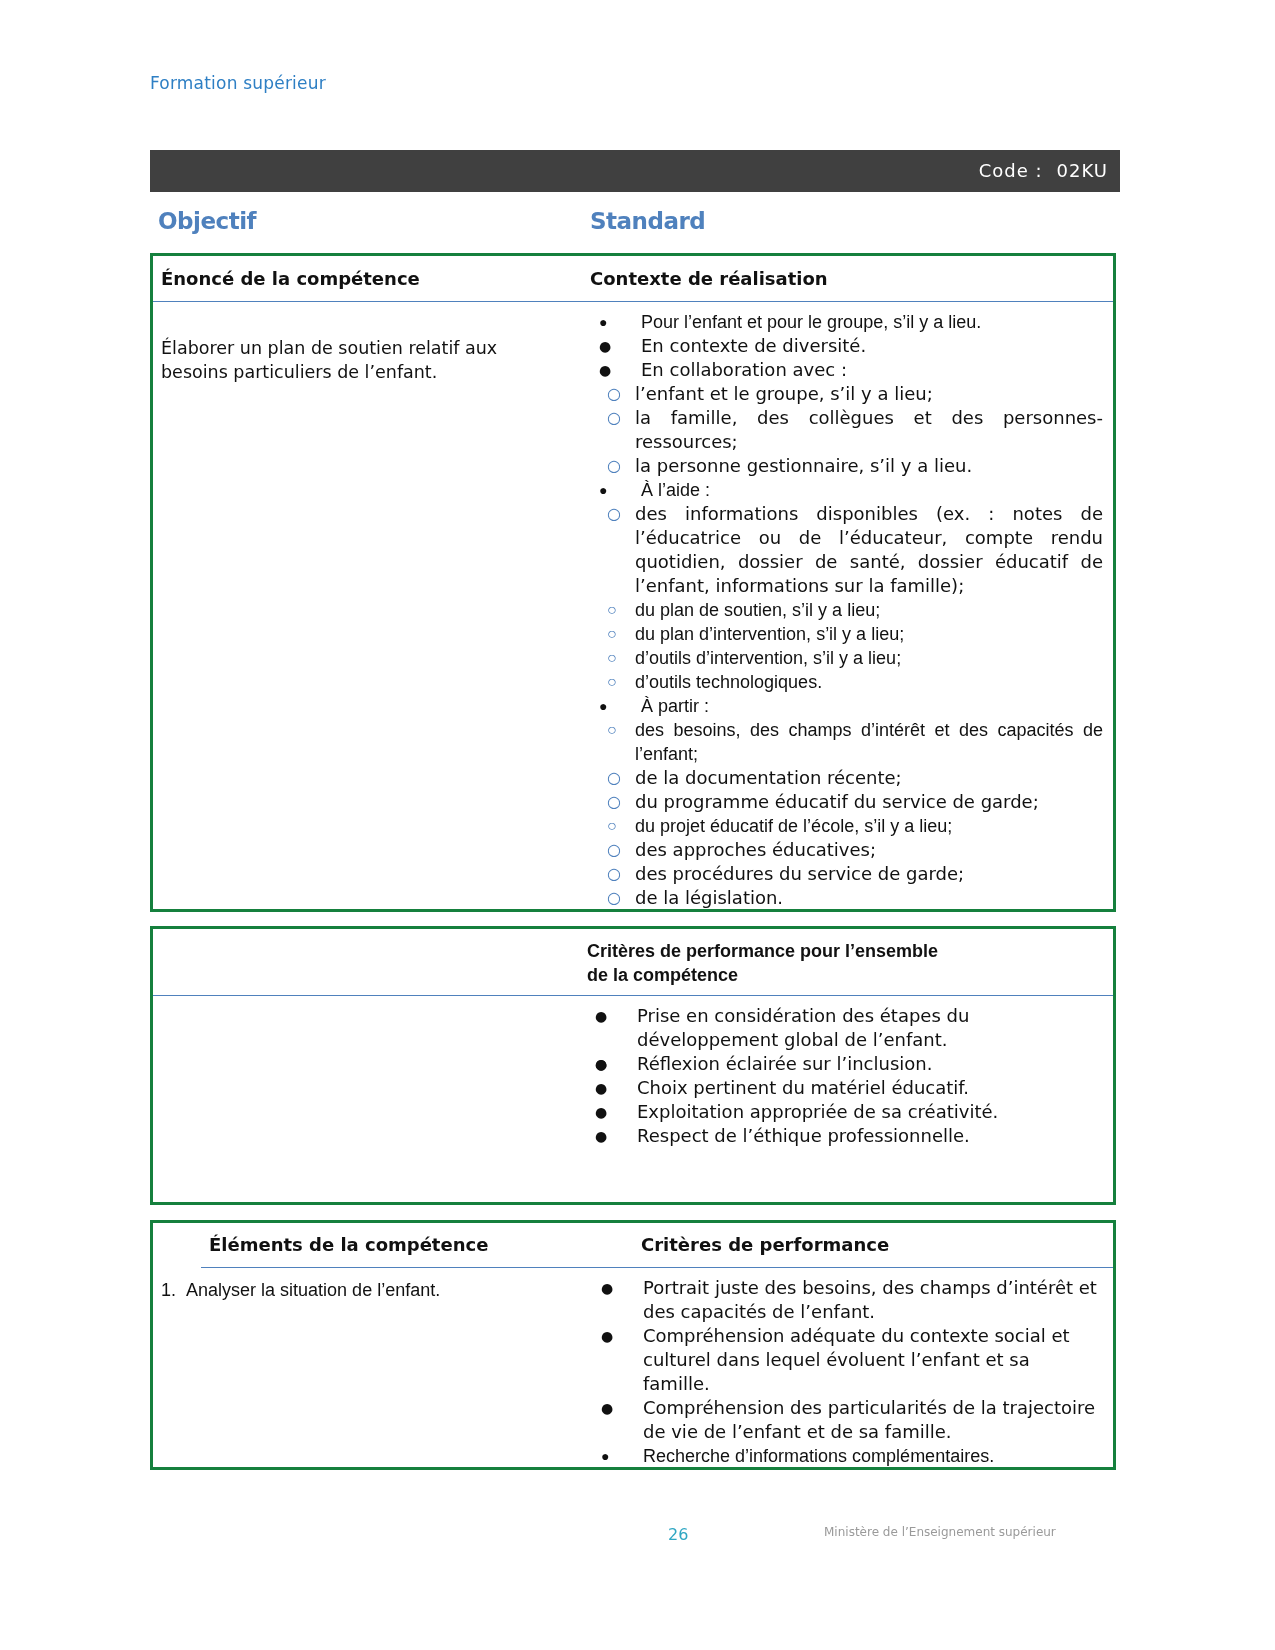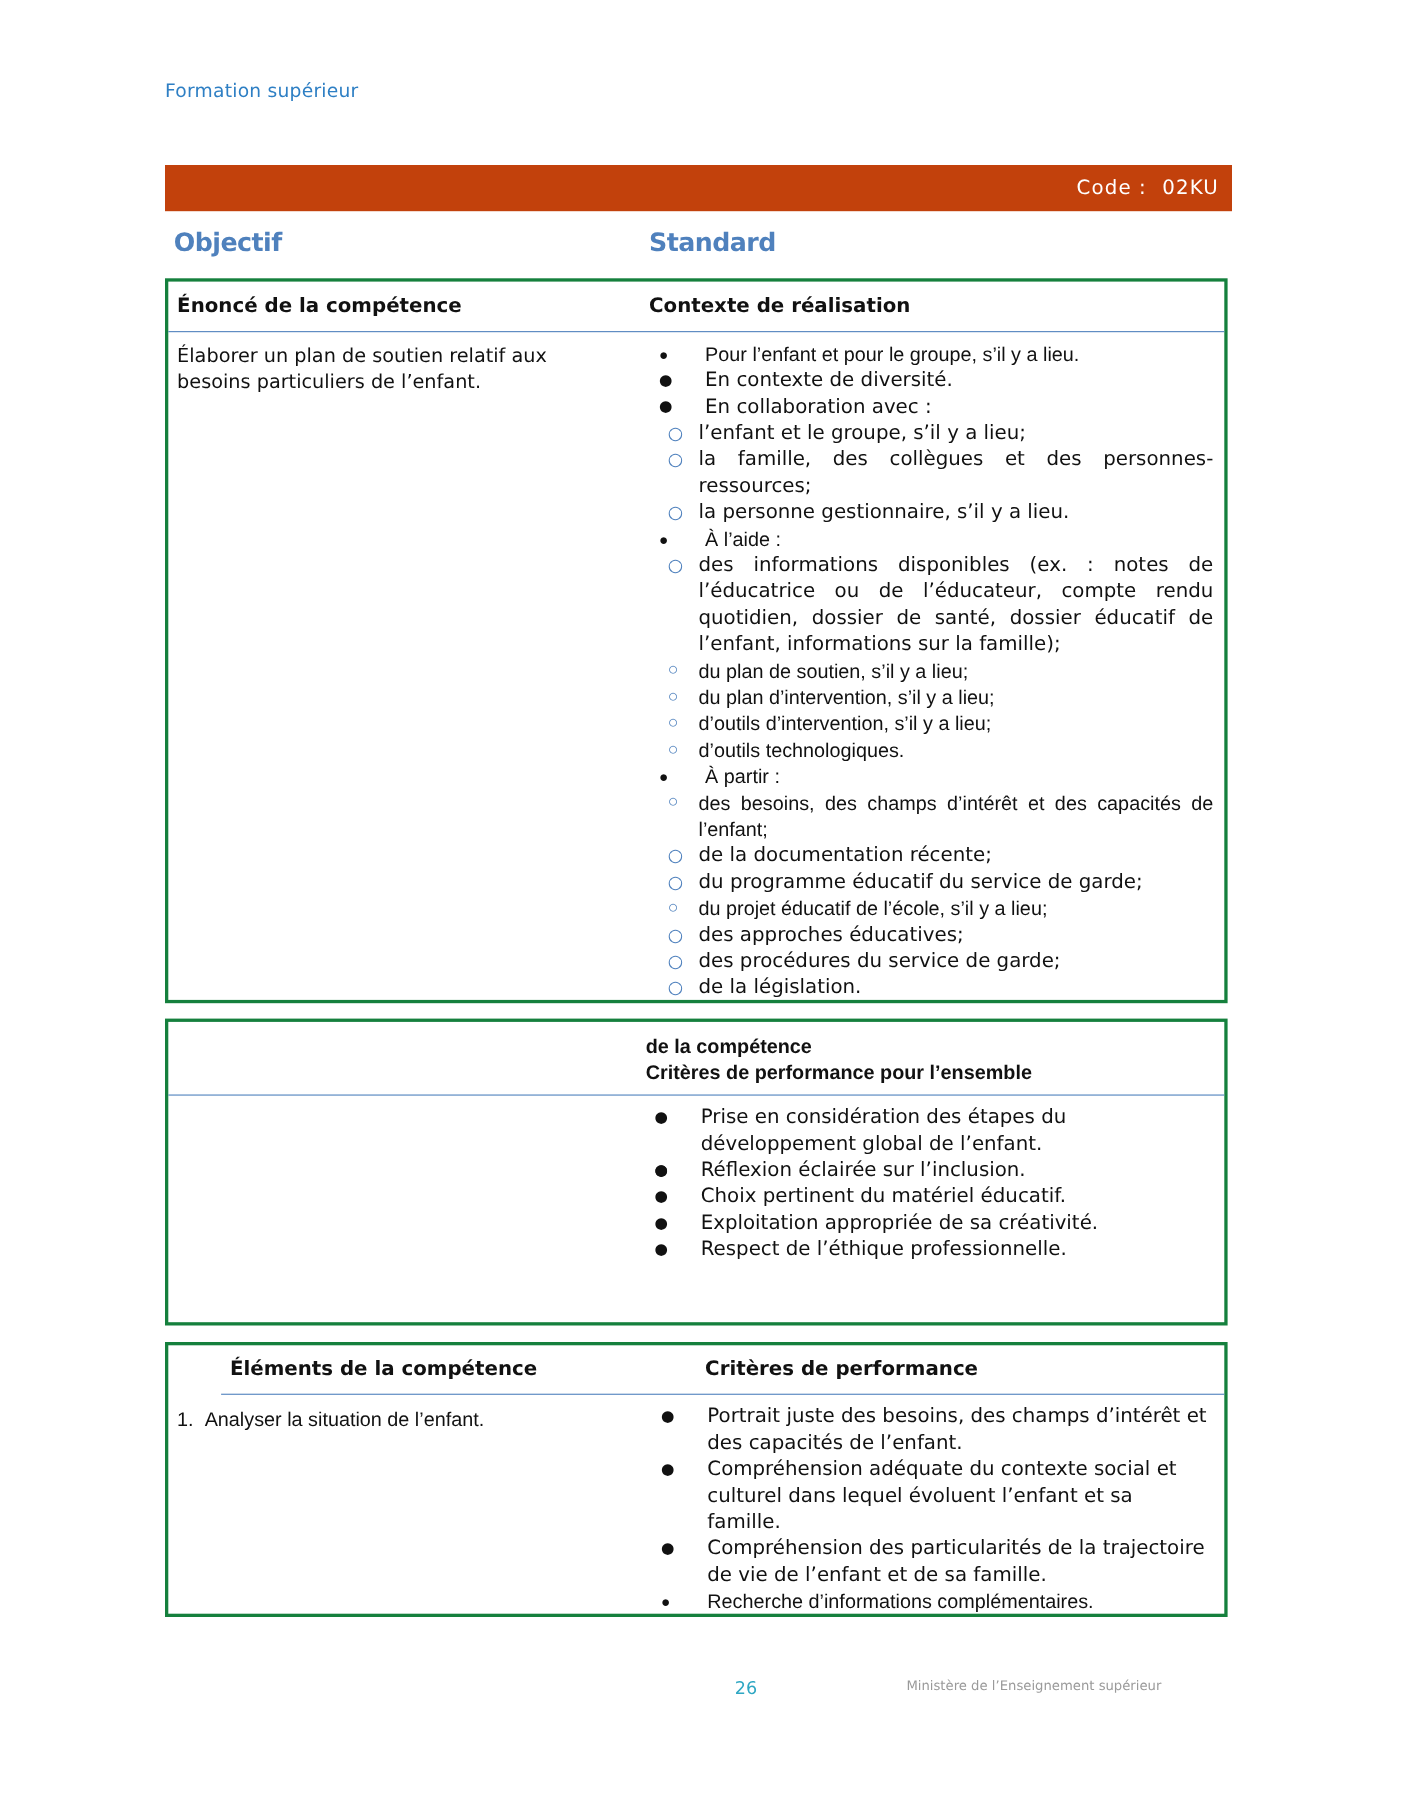--- a/index.html
+++ b/index.html
@@ -1,32 +1,32 @@
 <!DOCTYPE html>
 <html><head>
 <meta charset="utf-8">
 <style>
   html, body { margin:0; padding:0; background:#ffffff; }
   body { width:1275px; height:1650px; position:relative; overflow:hidden;
          font-family:"Liberation Sans", sans-serif; color:#111; }
   .running-header { position:absolute; left:150px; top:73px; font-size:17px;
          color:#2e7fc4; font-family:"DejaVu Sans", sans-serif; letter-spacing:0.2px; }
   .code-bar { position:absolute; left:150px; top:150px; width:970px; height:42px;
-         background:#c2410c; color:#fff; font-family:"DejaVu Sans", sans-serif; font-size:18px; }
+         background:#404040; color:#fff; font-family:"DejaVu Sans", sans-serif; font-size:18px; }
   .code-bar .code { position:absolute; right:12px; top:10px; letter-spacing:1px; }
   .code-bar .code span.sep { display:inline-block; width:14px; }
   .section-titles { position:absolute; left:150px; top:208px; width:970px; height:36px; }
   .section-titles .t { position:absolute; top:0; font-family:"DejaVu Sans", sans-serif;
          font-weight:bold; font-size:23px; color:#4f81bd; letter-spacing:-0.5px; }
   .tbl { position:absolute; left:150px; width:966px; border:2px solid #15803d; border-width:3px; box-sizing:border-box; }
   .tbl .hdr { position:relative; border-bottom:1.5px solid #4f81bd; }
   .tbl .hdr .c1, .tbl .hdr .c2 { position:absolute; font-family:"DejaVu Sans", sans-serif; font-weight:bold; font-size:18px; }
   .tbl .body { position:relative; }
   .c-left { position:absolute; left:8px; width:400px; font-size:18px; line-height:24px; }
-  .c-left.dejavu { font-family:"DejaVu Sans", sans-serif; font-size:17.5px; }
+  .c-left.dejavu { font-family:"DejaVu Sans", sans-serif; font-size:17.5px;margin-top:24px; }
   ul.lvl1 { list-style:none; margin:0; padding:0; position:absolute; left:440px; right:10px; }
   ul.lvl1 > li { position:relative; padding-left:48px; font-size:18px; line-height:24px; }
   ul.lvl1 > li > .bul { position:absolute; left:6px; top:0; font-size:14px; }
   ul.lvl2 { list-style:none; margin:0; padding:0; }
   ul.lvl2 > li { position:relative; padding-left:28px; margin-left:-34px; font-size:18px; line-height:24px; text-align:justify; }
   ul.lvl2 > li > .bul2 { position:absolute; left:0; top:0; color:#4f81bd; font-size:16px; }
   .dj { font-family:"DejaVu Sans", sans-serif; font-size:17px; }
   .footer-num { position:absolute; left:668px; top:1525px; font-size:16px; color:#2fa7c3; font-family:"DejaVu Sans", sans-serif; }
   .footer-org { position:absolute; left:824px; top:1525px; font-size:12px; color:#9a9a9a; font-family:"DejaVu Sans", sans-serif; }
 </style>
@@ -83,22 +83,22 @@
           <li class="dj"><span class="bul2">○</span><span>de la législation.</span></li>
         </ul>
       </li>
     </ul>
   </div>
 </div>
 
 <div class="tbl" style="top:926px; height:279px;">
   <div class="hdr" style="height:66px;">
     <div class="c2" style="left:434px; top:10px; font-family:'Liberation Sans',sans-serif; line-height:24px;">
+      <div>Critères de performance pour l’ensemble</div>
       <div>de la compétence</div>
-      <div>Critères de performance pour l’ensemble</div>
     </div>
   </div>
   <div class="body">
     <ul class="lvl1 dj" style="top:8px; left:436px;">
       <li class="dj"><span class="bul">●</span><span>Prise en considération des étapes du développement global de l’enfant.</span></li>
       <li class="dj"><span class="bul">●</span></li>
       <li class="dj"><span class="bul">●</span><span>Réflexion éclairée sur l’inclusion.</span></li>
       <li class="dj"><span class="bul">●</span><span>Choix pertinent du matériel éducatif.</span></li>
       <li class="dj"><span class="bul">●</span><span>Exploitation appropriée de sa créativité.</span></li>
       <li><span class="bul">●</span><span>Respect de l’éthique professionnelle.</span></li>

